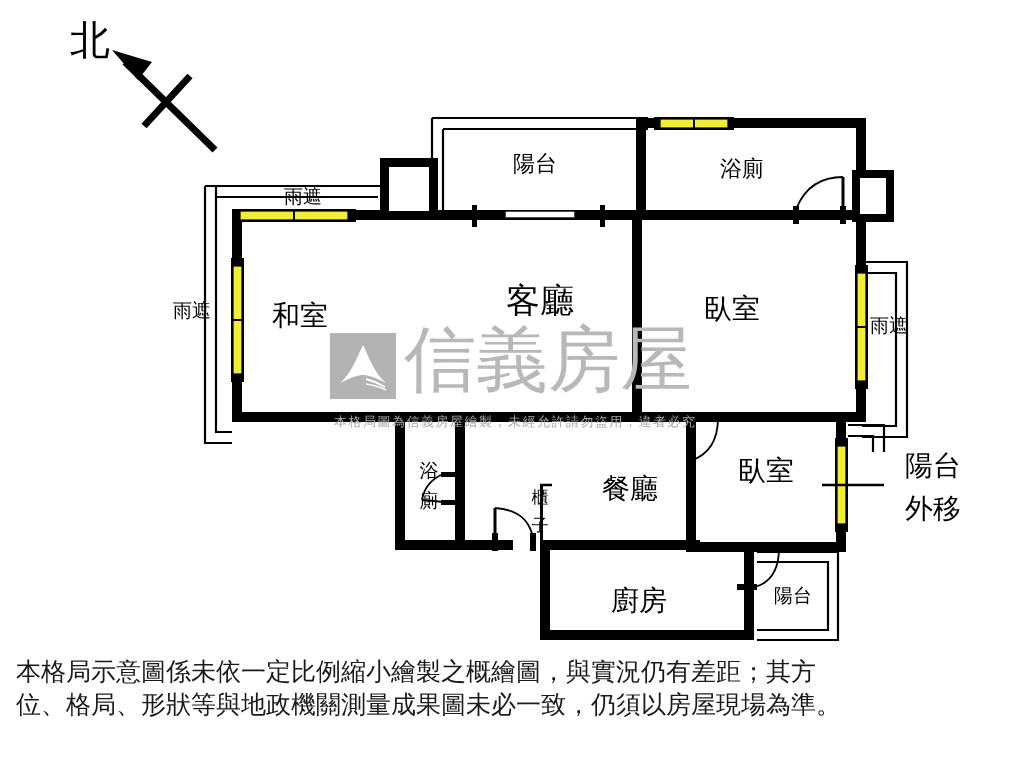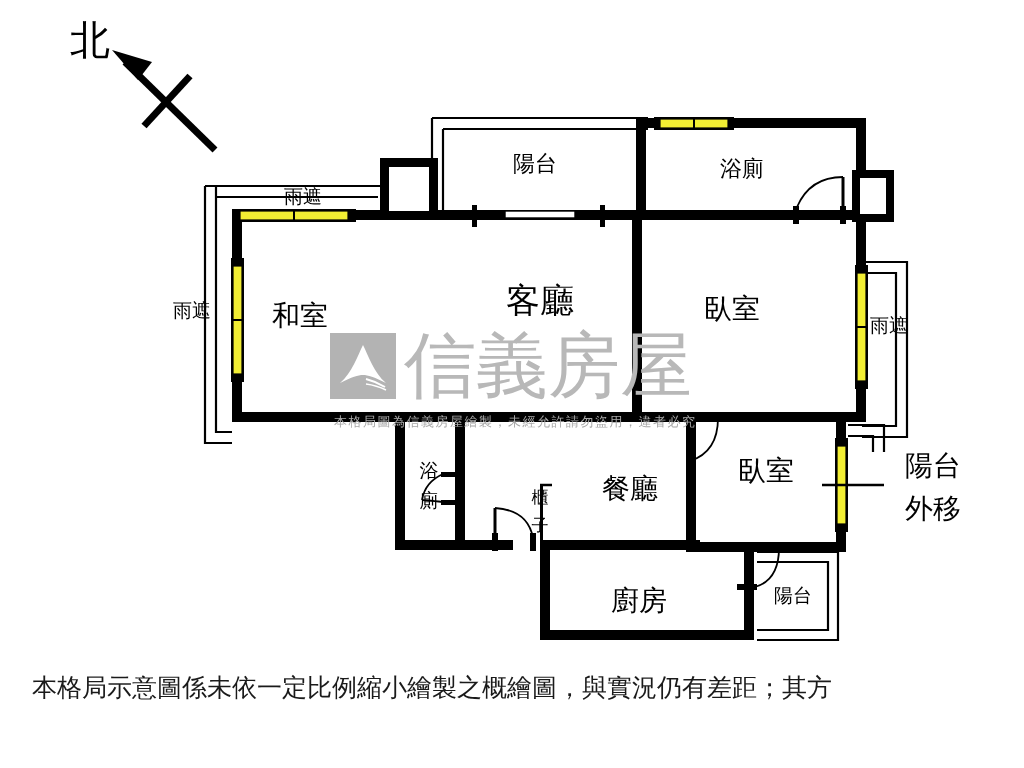--- a/index.html
+++ b/index.html
@@ -66,21 +66,21 @@
     background: #b3b3b3;
   }
   .wm-logo svg { display:block; }
   .wm-text {
     position: absolute;
     left: 74px;
     top: -4px;
     font-size: 72px;
     line-height: 72px;
     color: #b8b8b8;
-    font-family: Liberation Sans, sans-serif;
+    font-family: Liberation Mono, monospace;
     white-space: nowrap;
     font-weight: normal;
   }
   .wm-note {
     position: absolute;
     left: 4px;
     top: 80px;
     font-size: 13px;
     color: #a8a8a8;
     letter-spacing: 1.5px;
@@ -91,21 +91,21 @@
     position: absolute;
     left: 16px;
     top: 655px;
     width: 1000px;
     font-size: 25px;
     line-height: 1.32;
     color: #1a1a1a;
     font-family: "DejaVu Sans", "Liberation Sans", sans-serif;
     letter-spacing: 0px;
   }
-  .disclaimer p { margin: 16px; }
+  .disclaimer p { margin: 0; }
 </style>
 </head>
 <body>
 
 <div id="plan-root">
 
   <svg class="floorplan" viewBox="0 0 1024 768">
 
     <g>
       <text class="compass-text" x="90" y="40">北</text>
@@ -304,15 +304,16 @@
         <path d="M36 46 C 44 48, 50 51, 55 54" stroke="#ffffff" stroke-width="2" fill="none"></path>
         <path d="M36 51 C 44 52, 50 54, 56 57" stroke="#ffffff" stroke-width="1.6" fill="none"></path>
       </svg>
     </div>
     <div class="wm-text">信義房屋</div>
     <div class="wm-note">本格局圖為信義房屋繪製，未經允許請勿盜用，違者必究</div>
   </div>
 
   <div class="disclaimer">
     <p>本格局示意圖係未依一定比例縮小繪製之概繪圖，與實況仍有差距；其方</p>
+    <p>位、格局、形狀等與地政機關測量成果圖未必一致，仍須以房屋現場為準。</p>
   </div>
 
 </div>
 
 </body></html>

